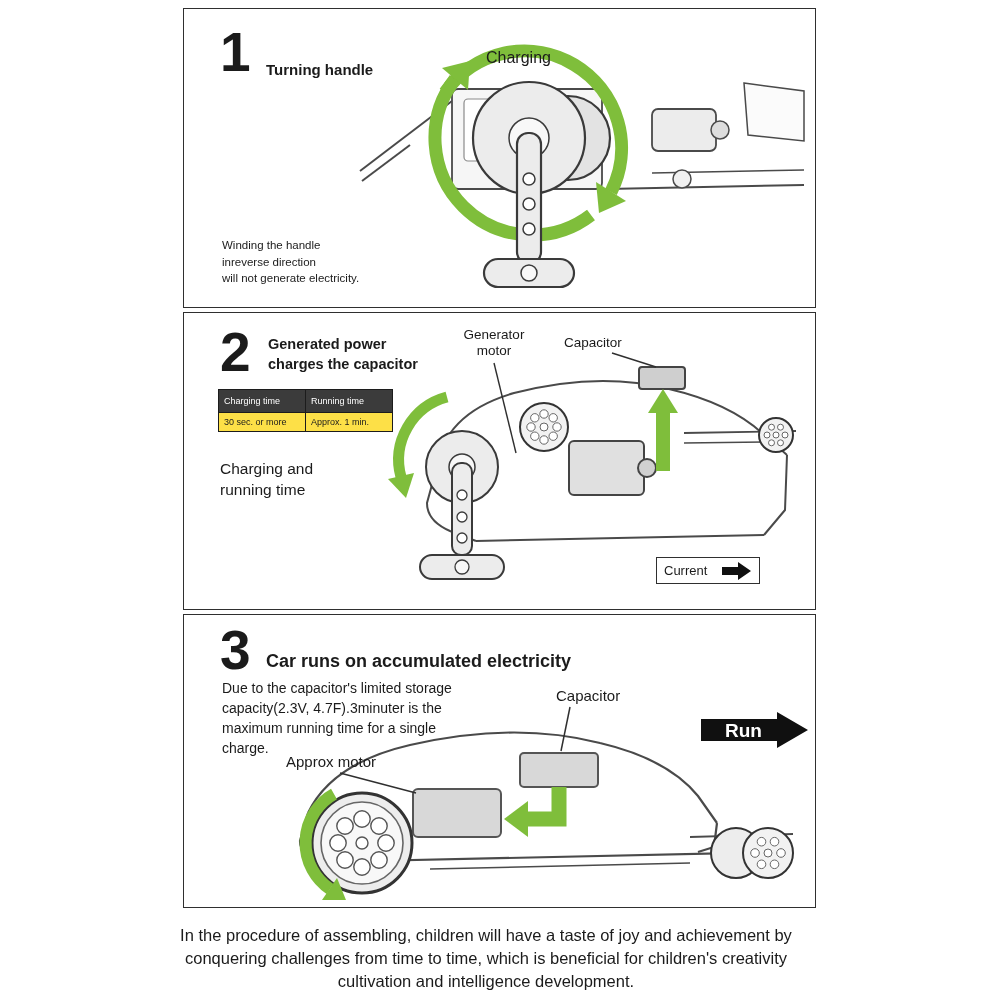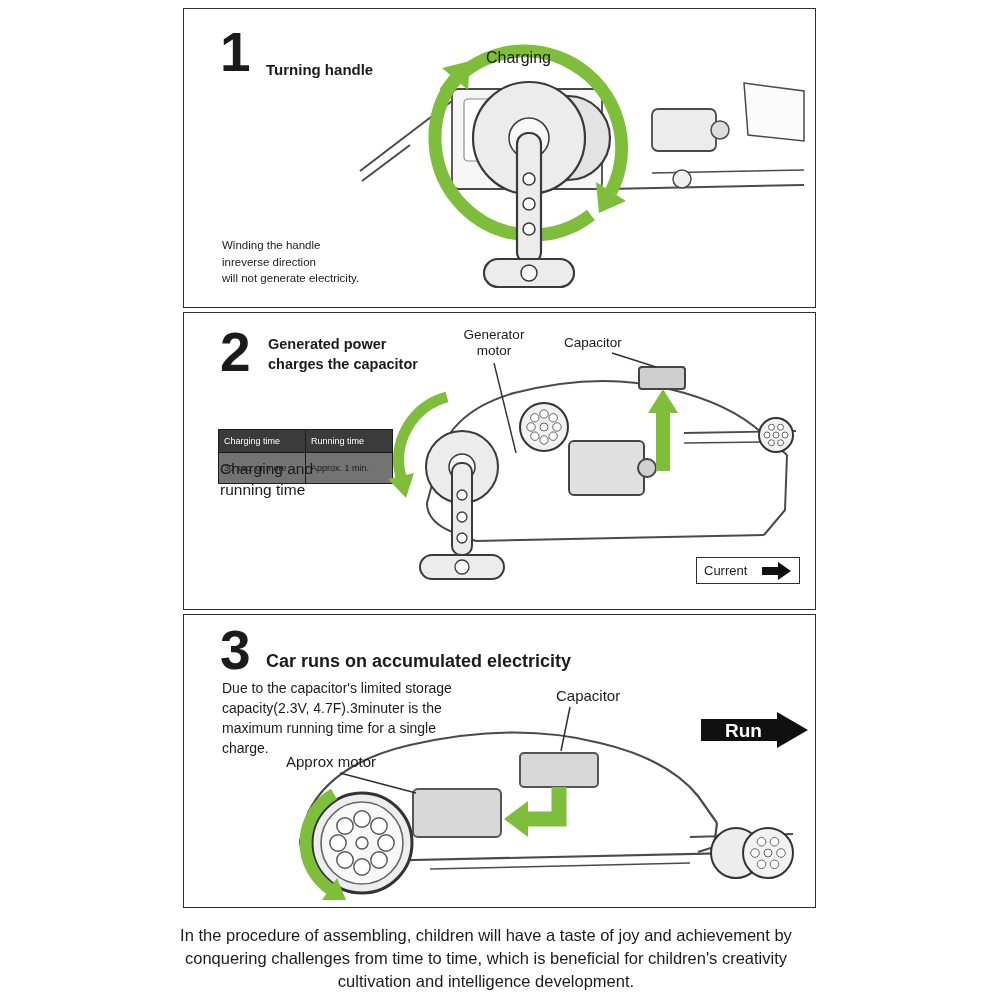--- a/index.html
+++ b/index.html
@@ -5,30 +5,30 @@
   html,body { margin:0; padding:0; background:#fff; }
   .page {
     position:relative; width:1000px; height:1000px; background:#ffffff;
     font-family:"Liberation Sans", sans-serif; color:#1b1b1b; overflow:hidden;
   }
   .panel { position:absolute; border:1.6px solid #2f2f2f; background:#fff; box-sizing:border-box; }
   .abs { position:absolute; }
   .num { font-size:55px; font-weight:bold; line-height:1; letter-spacing:-1px; }
   .ttl { font-weight:bold; }
   .prewrap { white-space:pre-line; }
-  .time-table { border-collapse:collapse; background:#737373;margin-top:40px; }
+  .time-table { border-collapse:collapse; background:#fde047; }
   .time-table th {
     background:#3b3b3b; color:#fff; font-weight:normal; font-size:9px;
     padding:6px 5px; border:1px solid #1c1c1c; text-align:left; width:76px;
   }
-  .time-table td { font-size:9px; padding:10px 5px; border:1px solid #1c1c1c; text-align:left; }
+  .time-table td { font-size:9px; padding:4px 5px; border:1px solid #1c1c1c; text-align:left; }
   .current-box {
     display:flex; align-items:center; justify-content:space-between;
     width:104px; height:27px; box-sizing:border-box; border:1.6px solid #2f2f2f;
-    padding:0 7px; font-size:13px; background:#fff;margin-left:40px;
+    padding:0 7px; font-size:13px; background:#fff;
   }
   .accent-stroke { stroke:var(--accent,#7fbe3b); }
   .accent-fill polygon { fill:var(--accent,#7fbe3b); }
   .footer-text { text-align:center; font-size:16.5px; line-height:1.38; }
   svg { display:block; }
   svg text { font-family:"Liberation Sans", sans-serif; }
 </style>
 </head>
 <body>
 

